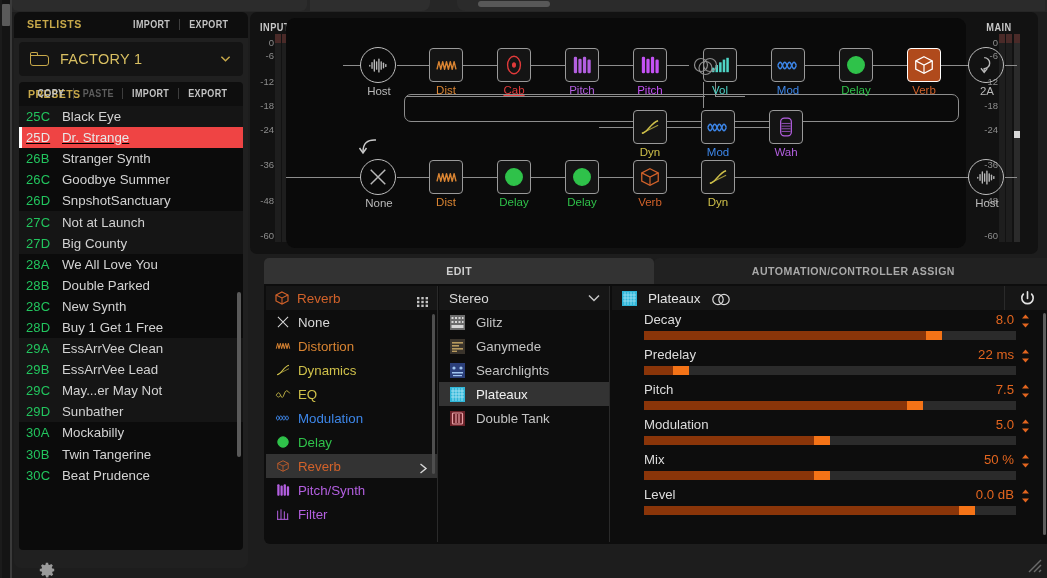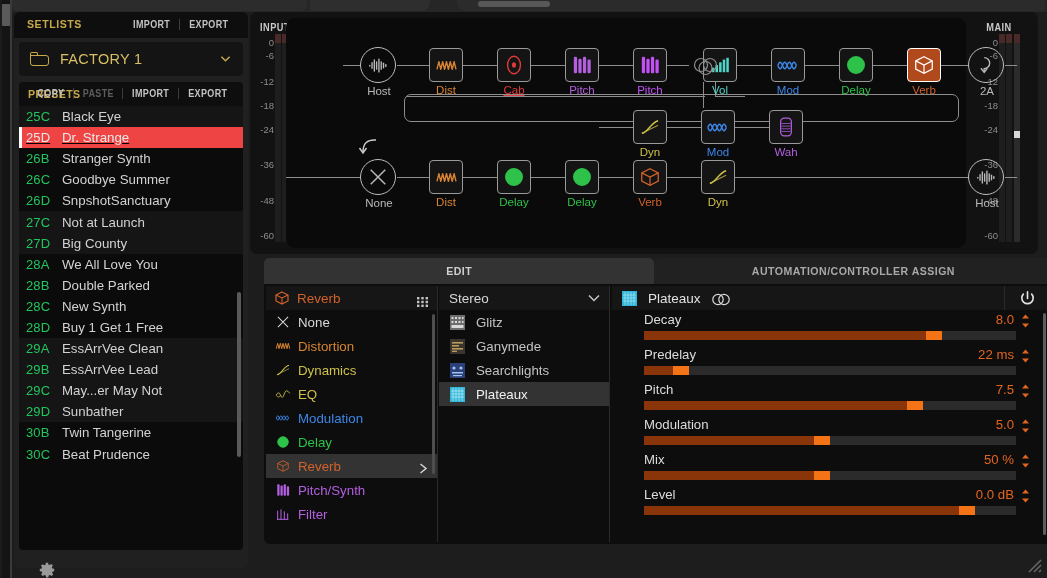--- a/index.html
+++ b/index.html
@@ -272,20 +272,24 @@
           <div class="num">29B</div>
           <div class="lbl">EssArrVee Lead</div>
         </div>
         <div class="prow band">
           <div class="num">29C</div>
           <div class="lbl">May...er May Not</div>
         </div>
         <div class="prow band">
           <div class="num">29D</div>
           <div class="lbl">Sunbather</div>
+        </div>
+        <div class="prow">
+          <div class="num">30A</div>
+          <div class="lbl">Mockabilly</div>
         </div>
         <div class="prow">
           <div class="num">30B</div>
           <div class="lbl">Twin Tangerine</div>
         </div>
         <div class="prow">
           <div class="num">30C</div>
           <div class="lbl">Beat Prudence</div>
         </div>
         <div class="plist-scroll"></div>
@@ -784,20 +788,30 @@
             <div class="mod-item sel">
               <span class="ic"><svg viewBox="0 0 15 15" width="15" height="15">
                   <rect width="15" height="15" fill="#2fb6d8"></rect>
         <g stroke="#c9f0fb" stroke-width="0.8" opacity=".85">
                     <path d="M1 4 h13 M1 7 h13 M1 10 h13"></path>
                     <path d="M3 1 v13 M6 1 v13 M9 1 v13 M12 1 v13"></path>
                   </g>
                 </svg></span>
               <span class="tx">Plateaux</span>
             </div>
+            <div class="mod-item">
+              <span class="ic"><svg viewBox="0 0 15 15" width="15" height="15">
+                  <rect width="15" height="15" fill="#6b2229"></rect>
+        <g fill="none" stroke="#e8a0a6" stroke-width="1.2">
+                    <rect x="2.5" y="2" width="10" height="11" rx="1"></rect>
+                    <path d="M6 3 v9 M9 3 v9"></path>
+                  </g>
+                </svg></span>
+              <span class="tx">Double Tank</span>
+            </div>
           </div>
       </div>
       <div class="mod-divider"></div>
 
       <div class="par-col">
         <div class="par-hdr">
           <span class="ic">
             <svg viewBox="0 0 15 15" width="15" height="15">
               <rect x="0" y="0" width="15" height="15" fill="#2fb6d8"></rect>
               <g stroke="#bfeefb" stroke-width="0.8" opacity=".8">

